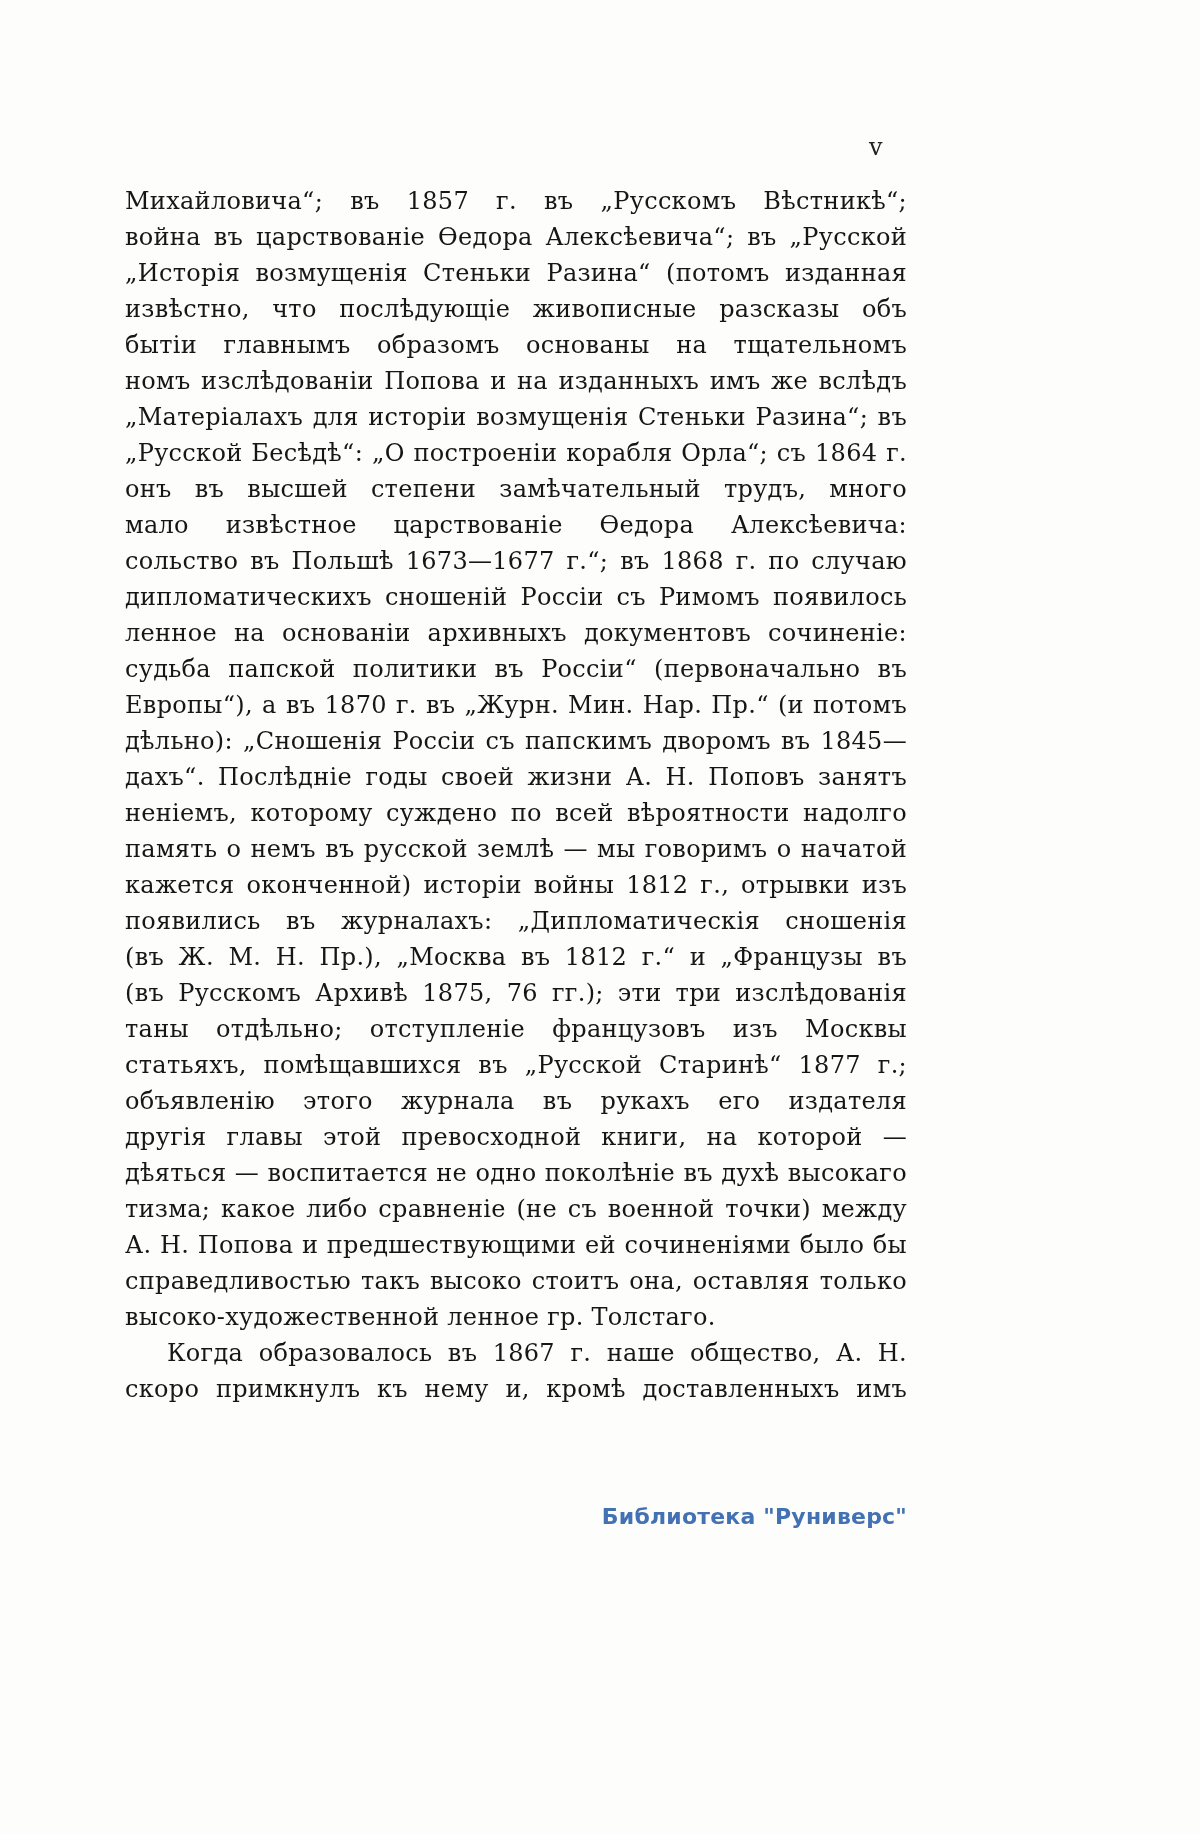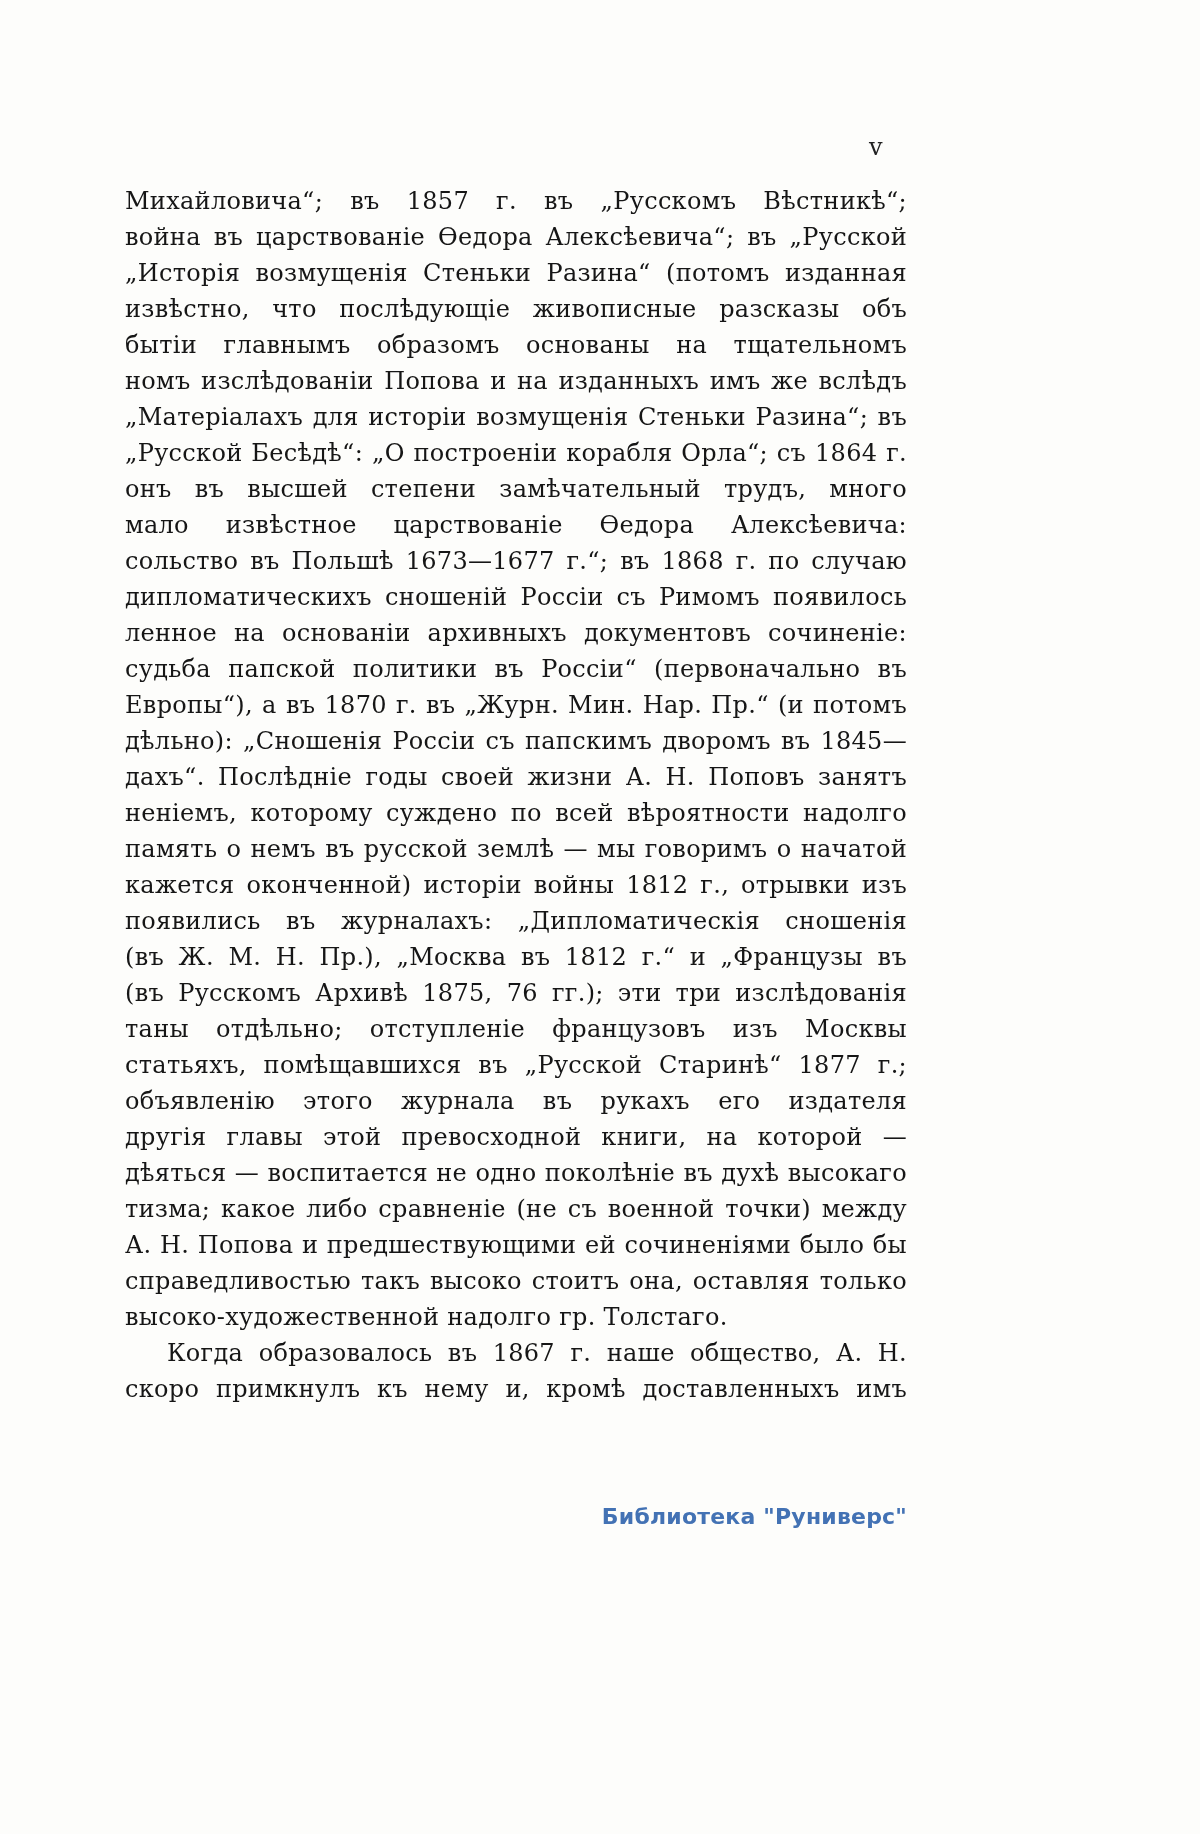--- a/index.html
+++ b/index.html
@@ -91,19 +91,19 @@
       <div class="text-line">(въ Ж. М. Н. Пр.), „Москва въ 1812 г.“ и „Французы въ Москвѣ“</div>
       <div class="text-line">(въ Русскомъ Архивѣ 1875, 76 гг.); эти три изслѣдованія напеча-</div>
       <div class="text-line">таны отдѣльно; отступленіе французовъ изъ Москвы описано въ</div>
       <div class="text-line">статьяхъ, помѣщавшихся въ „Русской Старинѣ“ 1877 г.; судя по</div>
       <div class="text-line">объявленію этого журнала въ рукахъ его издателя находятся и</div>
       <div class="text-line">другія главы этой превосходной книги, на которой — будемъ на-</div>
       <div class="text-line">дѣяться — воспитается не одно поколѣніе въ духѣ высокаго патріо-</div>
       <div class="text-line">тизма; какое либо сравненіе (не съ военной точки) между книгою</div>
       <div class="text-line">А. Н. Попова и предшествующими ей сочиненіями было бы не</div>
       <div class="text-line">справедливостью такъ высоко стоитъ она, оставляя только мѣсто</div>
-      <div class="text-line last">высоко-художественной надолго гр. Толстаго.</div>
+      <div class="text-line last">высоко-художественной ленное гр. Толстаго.</div>
       <div class="text-line indent">Когда образовалось въ 1867 г. наше общество, А. Н. Поповъ</div>
       <div class="text-line">скоро примкнулъ къ нему и, кромѣ доставленныхъ имъ матеріаловъ</div>
     </div>
 
   <div class="watermark" style="color: rgb(67, 114, 180);">Библиотека "Руниверс"</div>
 </div>
 
 </body></html>

